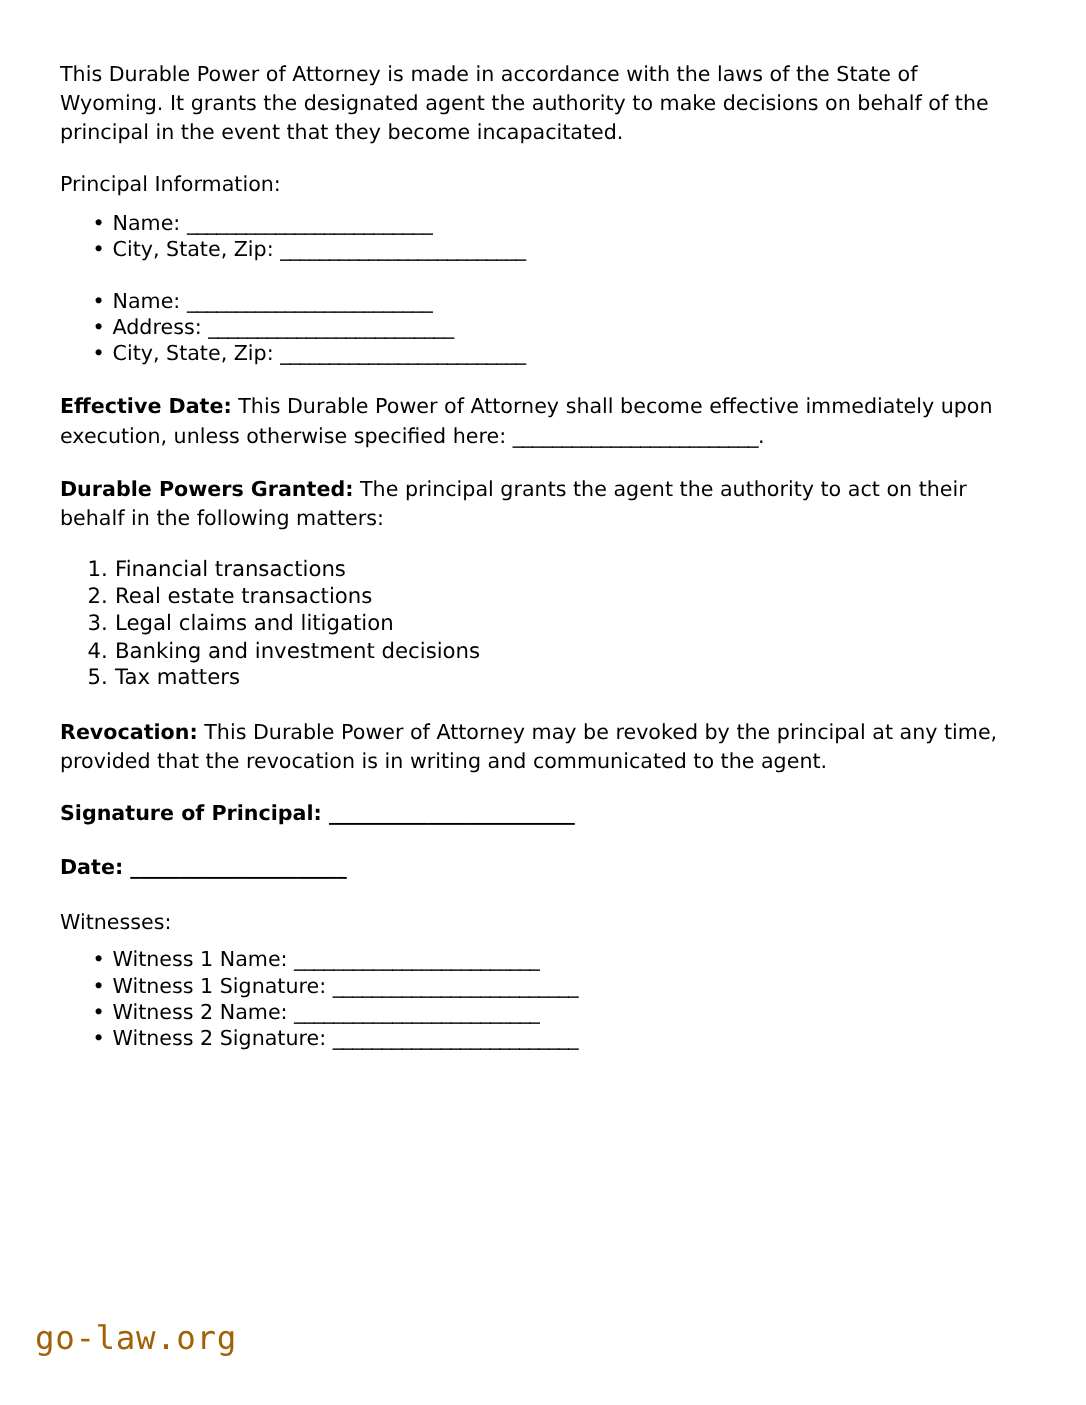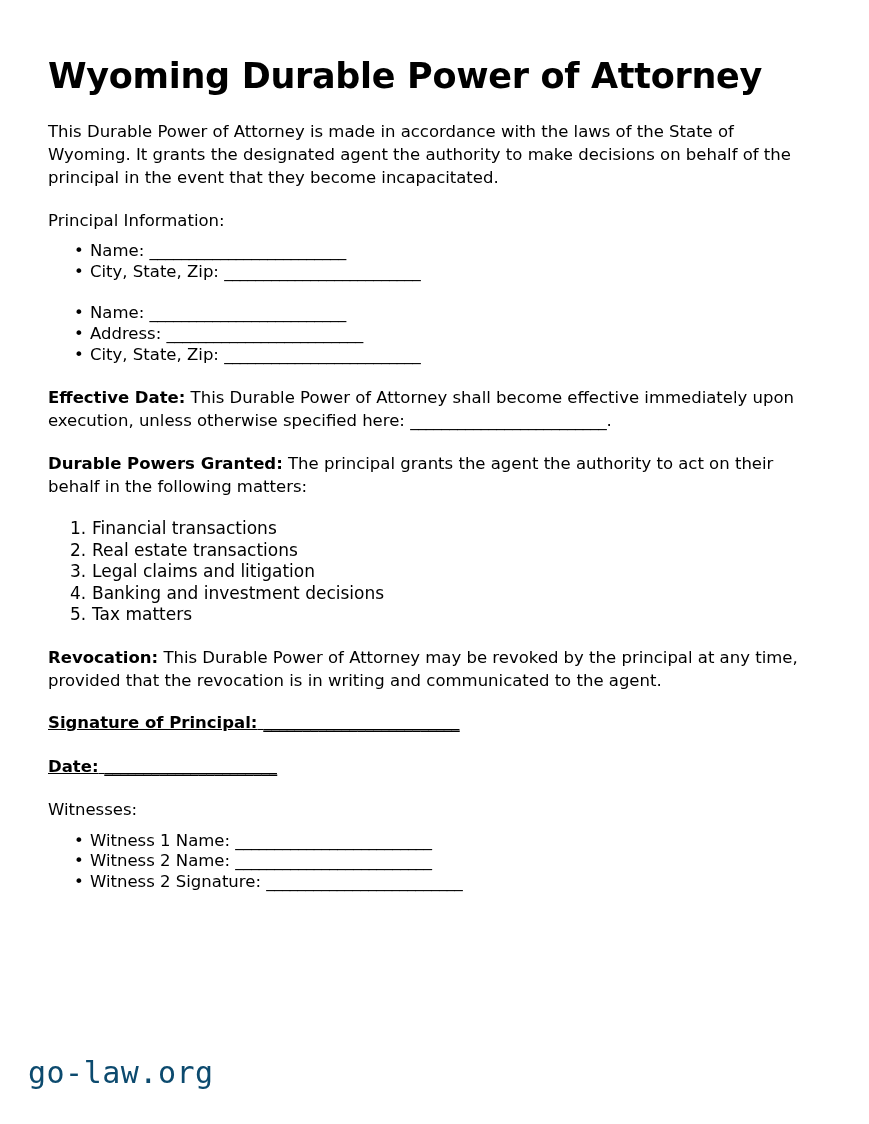--- a/index.html
+++ b/index.html
@@ -85,40 +85,38 @@
   .blank {
     font-weight: inherit;
     letter-spacing: -0.4px;
   }
   .field-line {
     margin: 0 0 22px 0;
     font-size: 16.5px;
     line-height: 1.3;
     font-weight: bold;
     white-space: nowrap;
-    text-decoration: underline;
   }
   .field-line.sig { margin-top: 6px; }
   .watermark {
     position: absolute;
     left: 28px;
     top: 1058px;
     font-family: "DejaVu Sans Mono", monospace;
-    font-size: 30px;
-    color: #0c4a6e;
+    font-size: 26px;
+    color: #a16207;
     letter-spacing: 0.5px;
     line-height: 1;
   }
 </style>
 </head>
 <body>
 
 <div class="page">
 
-  <h1 class="doc-title">Wyoming Durable Power of Attorney</h1>
 
   <p class="para">This Durable Power of Attorney is made in accordance with the laws of the State of Wyoming. It grants the designated agent the authority to make decisions on behalf of the principal in the event that they become incapacitated.</p>
 
   <h2 class="section-head">Principal Information:</h2>
   <ul class="blank-list">
     <li><span>Name:</span> <span class="blank">_________________________</span></li>
     <li><span>City, State, Zip:</span> <span class="blank">_________________________</span></li>
   </ul>
 
   <ul class="blank-list">
@@ -141,20 +139,21 @@
 
   <p class="para"><span class="lbl-bold">Revocation:</span> <span>This Durable Power of Attorney may be revoked by the principal at any time, provided that the revocation is in writing and communicated to the agent.</span></p>
 
   <div class="field-line sig"><span>Signature of Principal:</span> <span class="blank">_________________________</span></div>
 
   <div class="field-line"><span>Date:</span> <span class="blank">______________________</span></div>
 
   <h2 class="section-head">Witnesses:</h2>
   <ul class="blank-list">
     <li><span>Witness 1 Name:</span> <span class="blank">_________________________</span></li>
+    <li><span>Witness 1 Signature:</span> <span class="blank">_________________________</span></li>
     <li><span>Witness 2 Name:</span> <span class="blank">_________________________</span></li>
     <li><span>Witness 2 Signature:</span> <span class="blank">_________________________</span></li>
   </ul>
 
 
 </div>
 
 <div class="watermark">go-law.org</div>
 
 </body></html>

